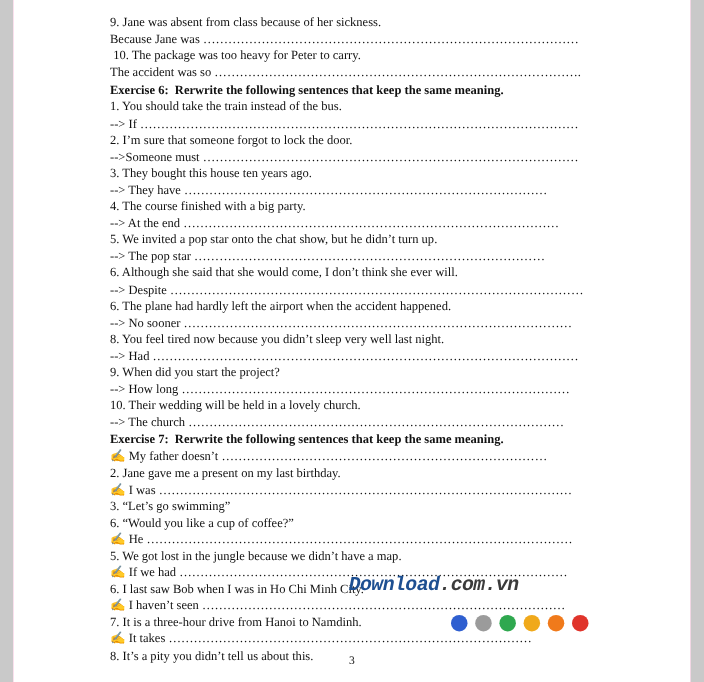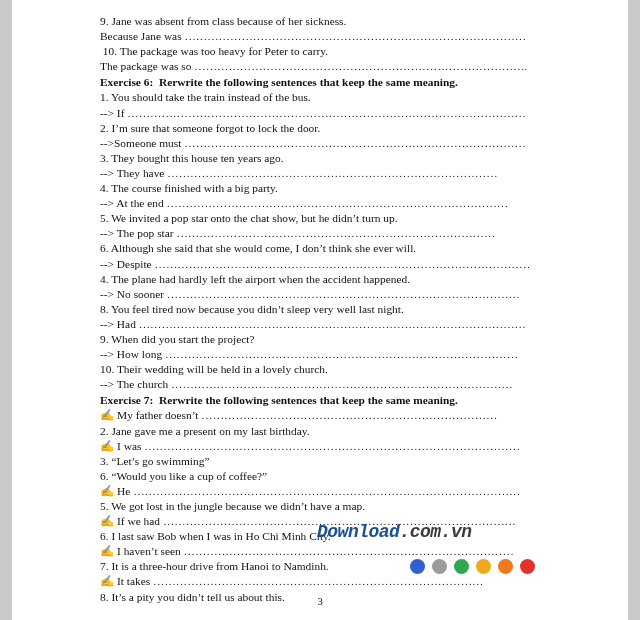--- a/index.html
+++ b/index.html
@@ -109,35 +109,35 @@
 </head>
 <body>
 
 <div id="page">
   <div id="sheet">
 
     <div id="content">
       <div class="line">9. Jane was absent from class because of her sickness.</div>
       <div class="line">Because Jane was ………………………………………………………………………………</div>
       <div class="line"> 10. The package was too heavy for Peter to carry.</div>
-      <div class="line">The package was so …………………………………………………………………………….</div>
+      <div class="line">The accident was so …………………………………………………………………………….</div>
       <div class="line hdr">Exercise 6:  Rerwrite the following sentences that keep the same meaning.</div>
       <div class="line">1. You should take the train instead of the bus.</div>
       <div class="line">--&gt; If ……………………………………………………………………………………………</div>
       <div class="line">2. I’m sure that someone forgot to lock the door.</div>
       <div class="line">--&gt;Someone must ………………………………………………………………………………</div>
       <div class="line">3. They bought this house ten years ago.</div>
       <div class="line">--&gt; They have ……………………………………………………………………………</div>
       <div class="line">4. The course finished with a big party.</div>
       <div class="line">--&gt; At the end ………………………………………………………………………………</div>
       <div class="line">5. We invited a pop star onto the chat show, but he didn’t turn up.</div>
       <div class="line">--&gt; The pop star …………………………………………………………………………</div>
       <div class="line">6. Although she said that she would come, I don’t think she ever will.</div>
       <div class="line">--&gt; Despite ………………………………………………………………………………………</div>
-      <div class="line">4. The plane had hardly left the airport when the accident happened.</div>
+      <div class="line">6. The plane had hardly left the airport when the accident happened.</div>
       <div class="line">--&gt; No sooner …………………………………………………………………………………</div>
       <div class="line">8. You feel tired now because you didn’t sleep very well last night.</div>
       <div class="line">--&gt; Had …………………………………………………………………………………………</div>
       <div class="line">9. When did you start the project?</div>
       <div class="line">--&gt; How long …………………………………………………………………………………</div>
       <div class="line">10. Their wedding will be held in a lovely church.</div>
       <div class="line">--&gt; The church ………………………………………………………………………………</div>
       <div class="line hdr">Exercise 7:  Rerwrite the following sentences that keep the same meaning.</div>
       <div class="line">✍ My father doesn’t ……………………………………………………………………</div>
       <div class="line">2. Jane gave me a present on my last birthday.</div>

